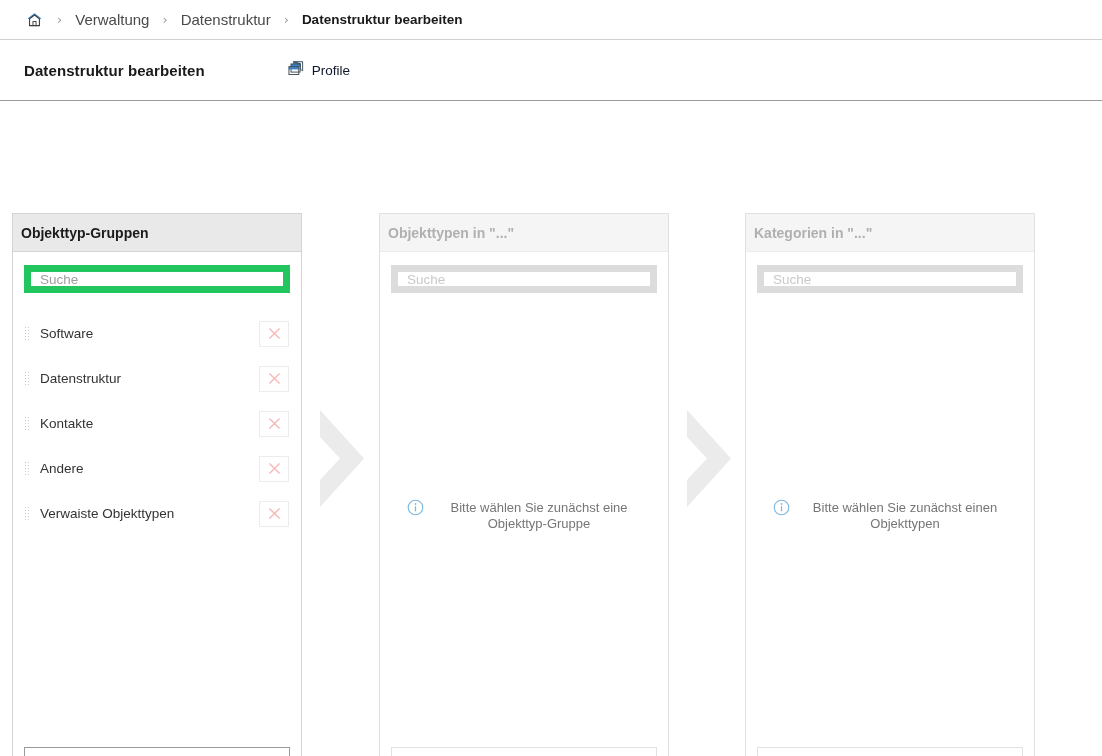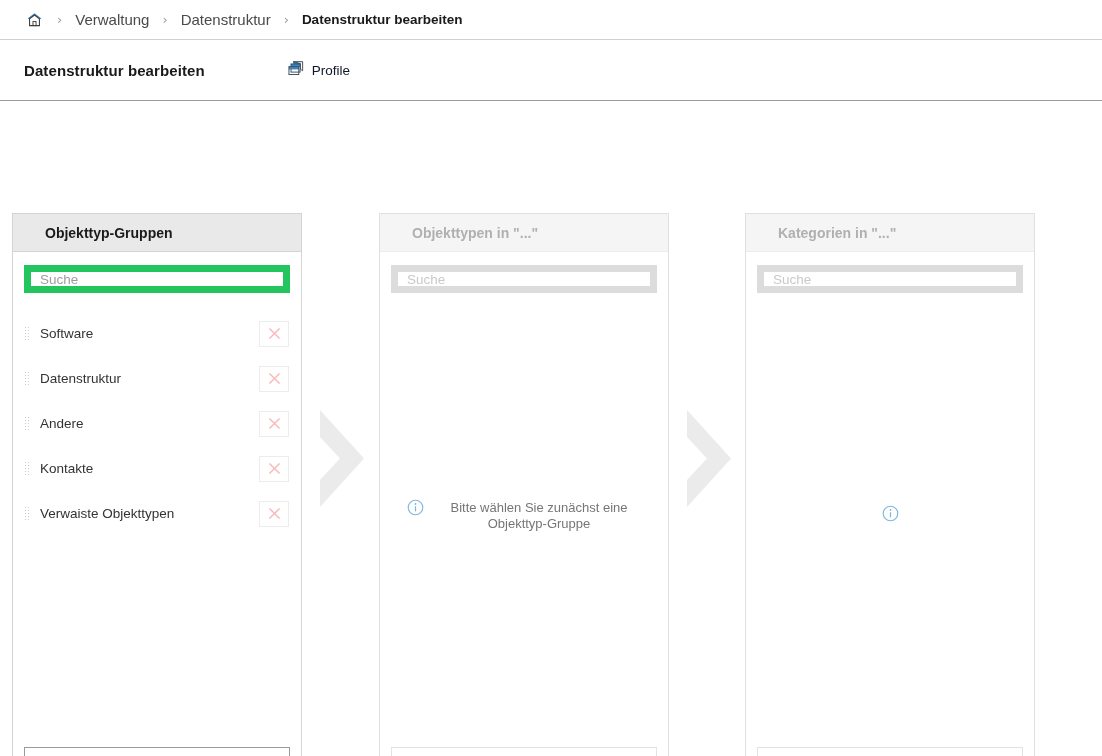--- a/index.html
+++ b/index.html
@@ -97,21 +97,21 @@
     flex-direction: column;
   }
   .panel-1 { left: 12px;  top: 112px; height: 578px; border-color: #d4d4d4; }
   .panel-2 { left: 379px; top: 112px; height: 578px; width: 290px; }
   .panel-3 { left: 745px; top: 112px; height: 578px; width: 290px; }
 
   .panel-header {
     height: 38px;
     display: flex;
     align-items: center;
-    padding: 0 0 0 32px;
+    padding: 0 0 0 8px;
     font-size: 14px;
   }
   .panel-1 .panel-header {
     background: #e9e9e9;
     border-bottom: 1px solid #d4d4d4;
     color: #1a1a1a;
     font-weight: bold;
   }
   .panel-2 .panel-header,
   .panel-3 .panel-header {
@@ -302,31 +302,31 @@
           <span class="item-label">Datenstruktur</span>
           <button class="del-btn">
             <svg width="15" height="15" viewBox="0 0 16 16">
               <path d="M2.6 2.6 L13.4 13.4 M13.4 2.6 L2.6 13.4" stroke="#f7b8b8" stroke-width="1.5"></path>
             </svg>
           </button>
         </div>
 
         <div class="list-item">
           <span class="drag-handle"></span>
-          <span class="item-label">Andere</span>
+          <span class="item-label">Kontakte</span>
           <button class="del-btn">
             <svg width="15" height="15" viewBox="0 0 16 16">
               <path d="M2.6 2.6 L13.4 13.4 M13.4 2.6 L2.6 13.4" stroke="#f7b8b8" stroke-width="1.5"></path>
             </svg>
           </button>
         </div>
 
         <div class="list-item">
           <span class="drag-handle"></span>
-          <span class="item-label">Kontakte</span>
+          <span class="item-label">Andere</span>
           <button class="del-btn">
             <svg width="15" height="15" viewBox="0 0 16 16">
               <path d="M2.6 2.6 L13.4 13.4 M13.4 2.6 L2.6 13.4" stroke="#f7b8b8" stroke-width="1.5"></path>
             </svg>
           </button>
         </div>
 
         <div class="list-item">
           <span class="drag-handle"></span>
           <span class="item-label">Verwaiste Objekttypen</span>
@@ -396,20 +396,21 @@
       <input class="search-input" type="text" placeholder="Suche" style="">
       <div class="empty-msg">
         <div class="empty-inner">
           <span>
             <svg width="17" height="17" viewBox="0 0 18 18">
               <circle cx="9" cy="9" r="7.7" fill="none" stroke="#7fb8df" stroke-width="1.2"></circle>
               <circle cx="9" cy="5.3" r="0.95" fill="#7fb8df"></circle>
               <path d="M9 7.6 L9 13.1" stroke="#7fb8df" stroke-width="1.3"></path>
             </svg>
           </span>
+          <span class="empty-text">Bitte wählen Sie zunächst einen Objekttypen</span>
         </div>
       </div>
       <div class="panel-footer">
         <button class="adjust-btn disabled" disabled="">
           <svg width="14" height="14" viewBox="0 0 16 16">
             <path d="M11.3 1.6 L14.2 4.5 L5.2 13.5 L1.6 14.4 L2.5 10.8 Z" fill="none" stroke="#cccccc" stroke-width="1.15"></path>
             <path d="M10.1 2.8 L12.9 5.6" stroke="#cccccc" stroke-width="1.15"></path>
           </svg>
           <span>Anpassen</span>
         </button>

